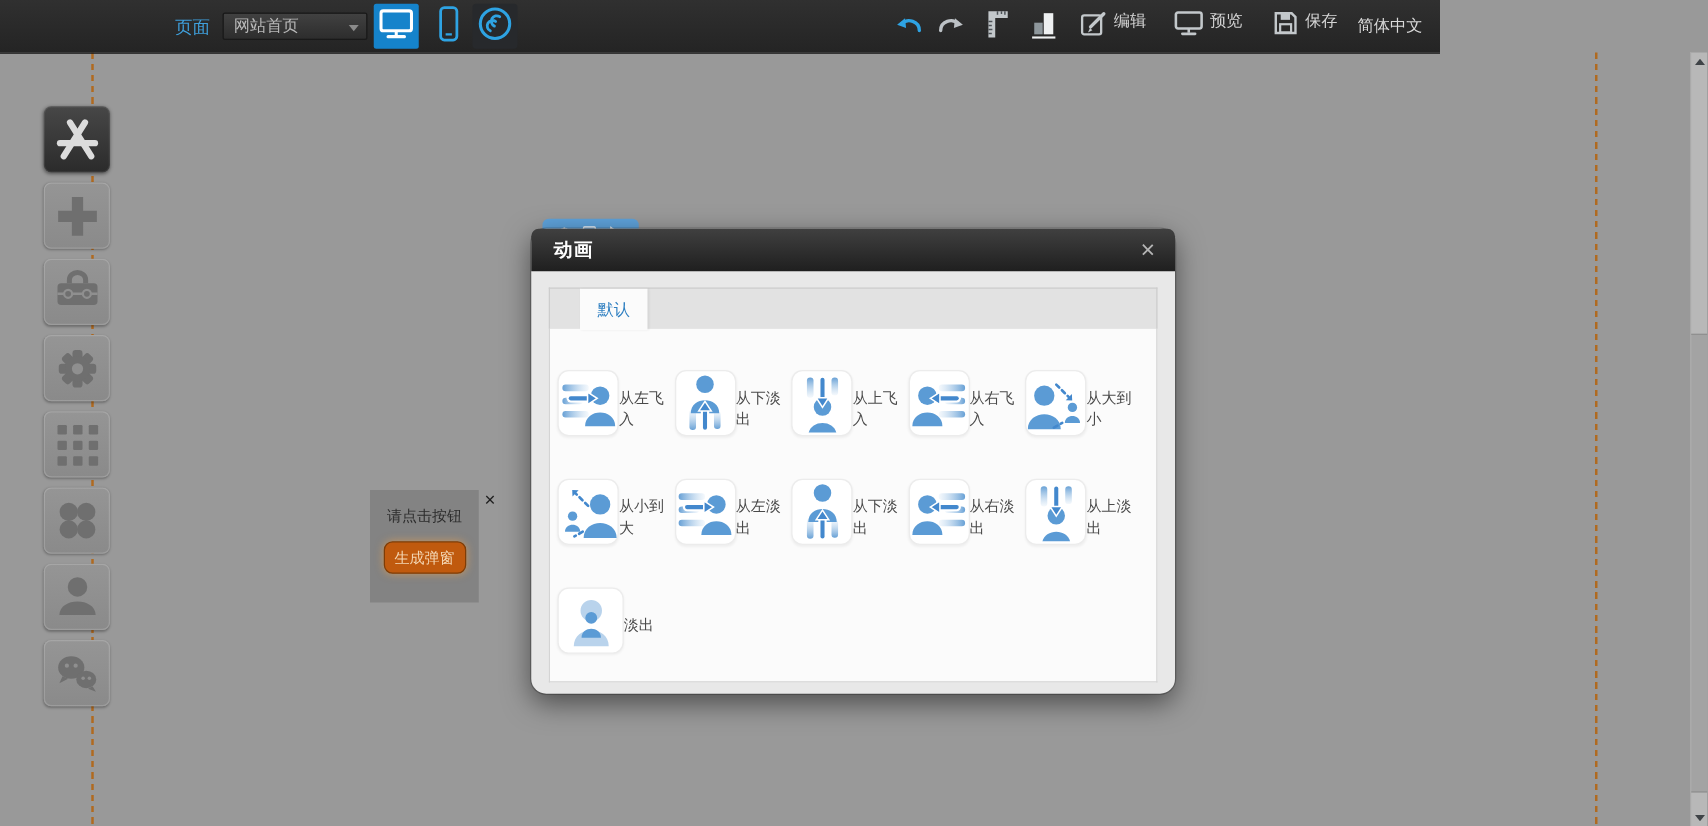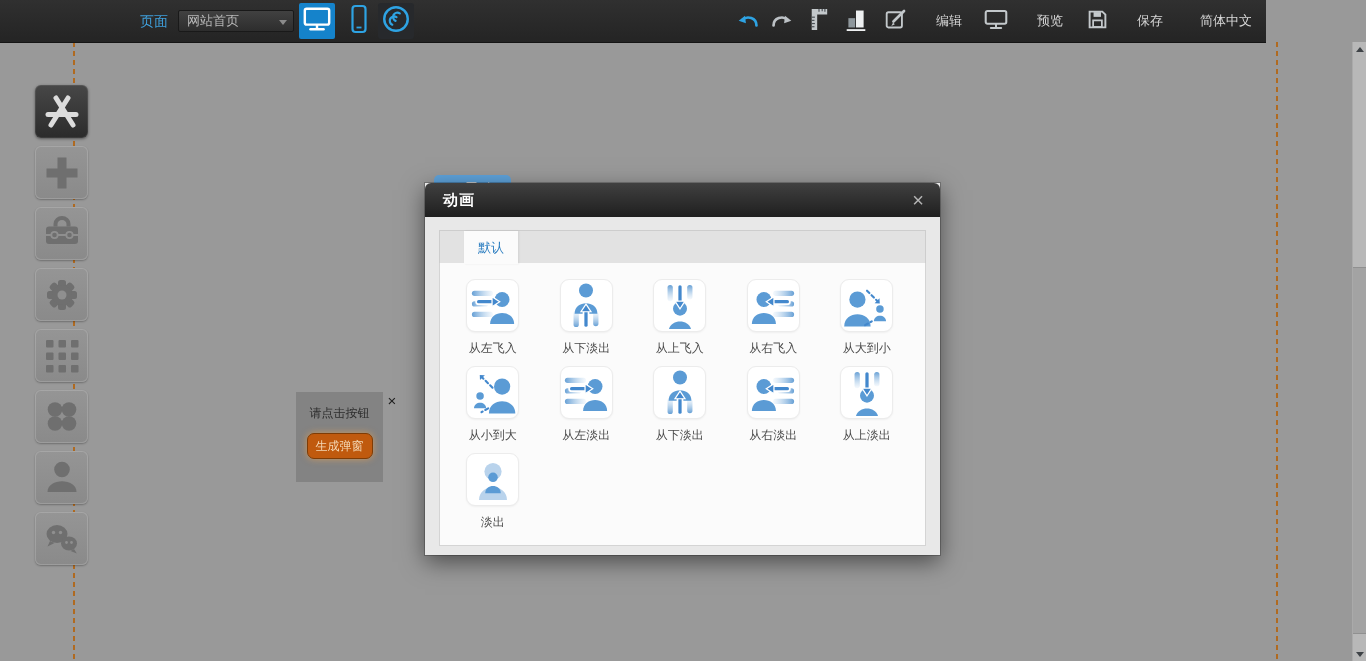--- a/index.html
+++ b/index.html
@@ -2,40 +2,40 @@
 <html><head>
 <meta charset="utf-8">
 <style>
   html,body{margin:0;padding:0;}
   body{
     width:1366px;height:661px;position:relative;overflow:hidden;
     background:#999;font-family:"Liberation Sans",sans-serif;
     -webkit-font-smoothing:antialiased;
   }
   
-  .topbar{position:absolute;left:0;top:0;width:1266px;height:42px;
+  .topbar{position:absolute;left:0;top:0;width:1152px;height:42px;
     background:linear-gradient(#303030,#242424);border-bottom:1px solid #151515;z-index:40;text-decoration:underline;}
   .page-label{position:absolute;left:140px;top:0;height:42px;line-height:42px;
     color:#3fa0dc;font-size:14px;}
   .page-select{position:absolute;left:178px;top:10px;width:116px;height:22px;box-sizing:border-box;
     background:linear-gradient(#414141,#2d2d2d);border:1px solid #191919;border-radius:2px;
     color:#b9b9b9;font-size:13px;line-height:20px;padding:0 18px 0 8px;cursor:pointer;}
   .page-select .caret{position:absolute;right:6px;top:9px;width:0;height:0;
     border-left:4px solid transparent;border-right:4px solid transparent;border-top:5px solid #8a8a8a;}
   .dev-btn{position:absolute;top:3px;width:36px;height:36px;display:flex;align-items:center;
     justify-content:center;border-radius:2px;cursor:pointer;}
   .dev-desktop{left:299px;background:#1583cb;}
   .dev-mobile{left:341px;}
   .dev-link{left:378px;background:#27292c;border-radius:3px;}
   .tb-right{position:absolute;right:0;top:0;height:42px;display:flex;align-items:center;
     padding-right:14px;}
-  .tb-item{display:flex;align-items:center;cursor:pointer;gap:24px;}
+  .tb-item{display:flex;cursor:pointer;}
   .tb-item .lbl{color:#d4d4d4;font-size:13px;margin-left:5px;}
   .mr12{margin-right:12px}.mr16{margin-right:16px}.mr18{margin-right:18px}
-  .mr22{margin-right:22px}.mr24{margin-right:24px}.mr28{margin-right:37px}
+  .mr22{margin-right:22px}.mr24{margin-right:24px}.mr28{margin-right:16px}
   .lang{color:#d9d9d9;font-size:13px;cursor:pointer;}
   
   .canvas{position:absolute;left:0;top:42px;width:1366px;height:619px;background:#999;}
   .guide{position:absolute;top:0;bottom:0;width:2px;z-index:1;
     background:repeating-linear-gradient(180deg,#b06a20 0 5px,rgba(0,0,0,0) 5px 9px);}
   .guide-left{left:73px;}
   .guide-right{left:1276px;}
   
   .sidebar{position:absolute;left:35px;top:43px;z-index:5;}
   .side-btn{width:53px;height:53px;border-radius:6px;margin-bottom:8px;cursor:pointer;
@@ -54,37 +54,37 @@
     font-family:inherit;cursor:pointer;box-shadow:0 0 7px rgba(250,165,70,.6);}
   .widget-close{position:absolute;left:385px;top:352px;width:14px;height:14px;z-index:2;
     color:#1e1e1e;font-size:15px;line-height:14px;text-align:center;cursor:pointer;}
   
   .mini-toolbar{position:absolute;left:434px;top:133px;width:77px;height:18px;z-index:9;
     background:#5ea2da;border-radius:5px 5px 0 0;display:flex;gap:9px;
     padding:3px 0 0 12px;box-sizing:border-box;}
   .mini-toolbar span{display:block;width:11px;height:11px;opacity:.92;}
   
   .modal{position:absolute;left:425px;top:141px;width:515px;height:372px;z-index:20;
-    background:#e8e8e8;border-radius:0;
+    background:#e8e8e8;border-radius:12px;
     box-shadow:0 7px 22px rgba(0,0,0,.5),0 0 0 1px rgba(0,0,0,.22);}
   .modal-header{height:34px;border-radius:6px 6px 0 0;cursor:move;
     background:linear-gradient(#404040,#1f1f1f);display:flex;align-items:center;}
   .modal-title{color:#fff;font-size:15px;font-weight:bold;padding-left:18px;letter-spacing:1px;}
   .modal-close{margin-left:auto;padding-right:16px;color:#b5b5b5;font-size:20px;
     line-height:20px;cursor:pointer;}
   .modal-panel{margin:13px 14px 0;}
   .tabstrip{height:33px;background:#e2e2e2;border:1px solid #cdcdcd;border-bottom:none;
     box-sizing:border-box;position:relative;}
   .tab{position:absolute;left:0;top:0;width:54px;height:33px;background:#fbfbfb;
     color:#2e7fc1;font-size:13px;display:flex;align-items:center;justify-content:center;
     cursor:pointer;box-shadow:1px 0 2px rgba(0,0,0,.07);margin-left:24px;}
   .modal-content{height:283px;box-sizing:border-box;background:#fbfbfb;
     border:1px solid #d4d4d4;border-top:none;padding:16px 0 0 6px;
     display:grid;grid-template-columns:repeat(5,93.5px);grid-auto-rows:87px;}
-  .anim-cell{display:flex;flex-direction:column;align-items:center;cursor:pointer;}
+  .anim-cell{display:flex;flex-direction:row;align-items:center;cursor:pointer;}
   .anim-tile{width:53px;height:53px;background:#fff;border-radius:9px;
     border:1px solid #ececec;box-shadow:0 1px 2px rgba(0,0,0,.05);
     display:flex;align-items:center;justify-content:center;box-sizing:border-box;}
   .anim-label{margin-top:8px;font-size:12px;color:#4a4a4a;}
   
   .scrollbar{position:absolute;left:1352px;top:42px;width:14px;height:619px;
     background:#b8b8b8;border-left:1px solid #aaa;box-sizing:border-box;z-index:50;}
   .sb-arrow{position:absolute;left:3px;width:0;height:0;cursor:pointer;}
   .sb-up{top:5px;border-left:4px solid transparent;border-right:4px solid transparent;
     border-bottom:5px solid #3f4347;}

